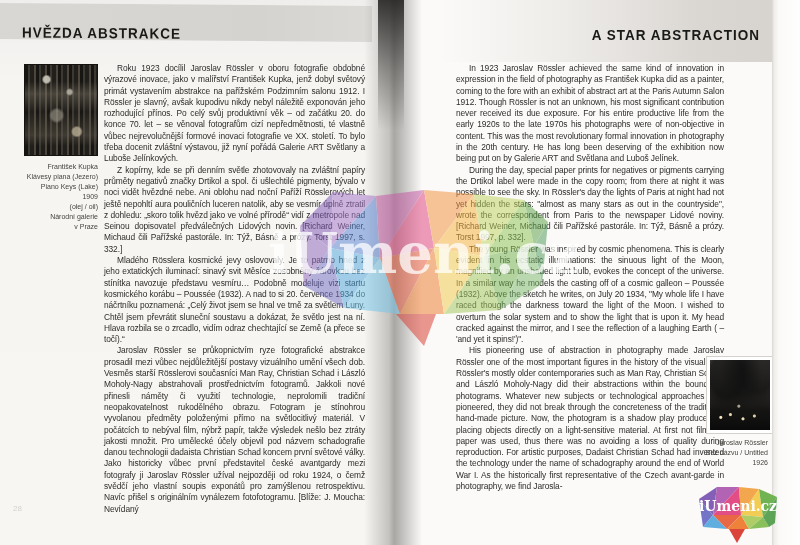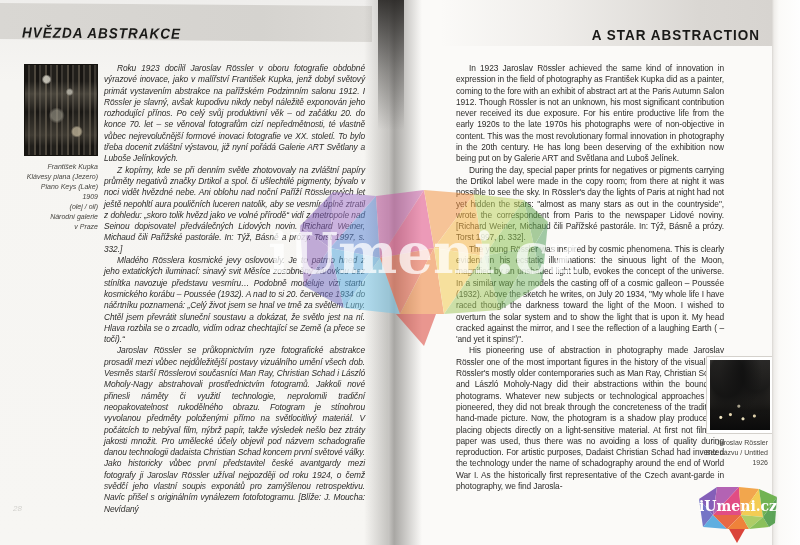--- a/index.html
+++ b/index.html
@@ -1,28 +1,28 @@
 <!DOCTYPE html>
 <html><head>
 <meta charset="utf-8">
 <style>
   html,body{margin:0;padding:0;background:#ffffff;}
   .screen{position:relative;width:800px;height:545px;overflow:hidden;
           font-family:"Liberation Sans",sans-serif;background:#fdfdfc;}
 
   
   .page{position:absolute;top:0;bottom:0;}
-  .page-left{left:0;width:388px;background:linear-gradient(180deg,#efeeec 0%,#f6f5f2 15%,#f7f6f3 100%);font-style:italic;}
+  .page-left{left:0;width:388px;background:linear-gradient(180deg,#efeeec 0%,#f6f5f2 15%,#f7f6f3 100%);}
   .page-right{left:388px;width:384px;background:#fbfaf8;}
 
   
   .band-left{position:absolute;left:0;top:3px;width:372px;height:36px;
              background:linear-gradient(90deg,#d9d7d3 0%,#d5d3cf 70%,#dcdad6 100%);
              transform:skewY(0.45deg);transform-origin:left top;}
-  .band-right{position:absolute;left:52px;top:0;width:332px;height:46px;
+  .band-right{position:absolute;left:52px;top:0;width:332px;height:62px;
               background:linear-gradient(90deg,rgba(248,247,245,0) 0%,#efedea 35%,#dad7d3 78%,#d7d4d0 100%);}
   .title{position:absolute;font-weight:800;color:#191917;letter-spacing:1px;
          font-size:13.5px;transform:scaleY(1.08);white-space:nowrap;}
   .title-left{left:22px;top:22px;}
   .title-right{right:12px;top:28px;}
 
   
   .text-col{position:absolute;top:63px;text-align:justify;color:#2e2d2b;
             font-size:8.4px;line-height:11.3px;letter-spacing:-0.1px;}
   .text-left{left:104px;width:261px;}

